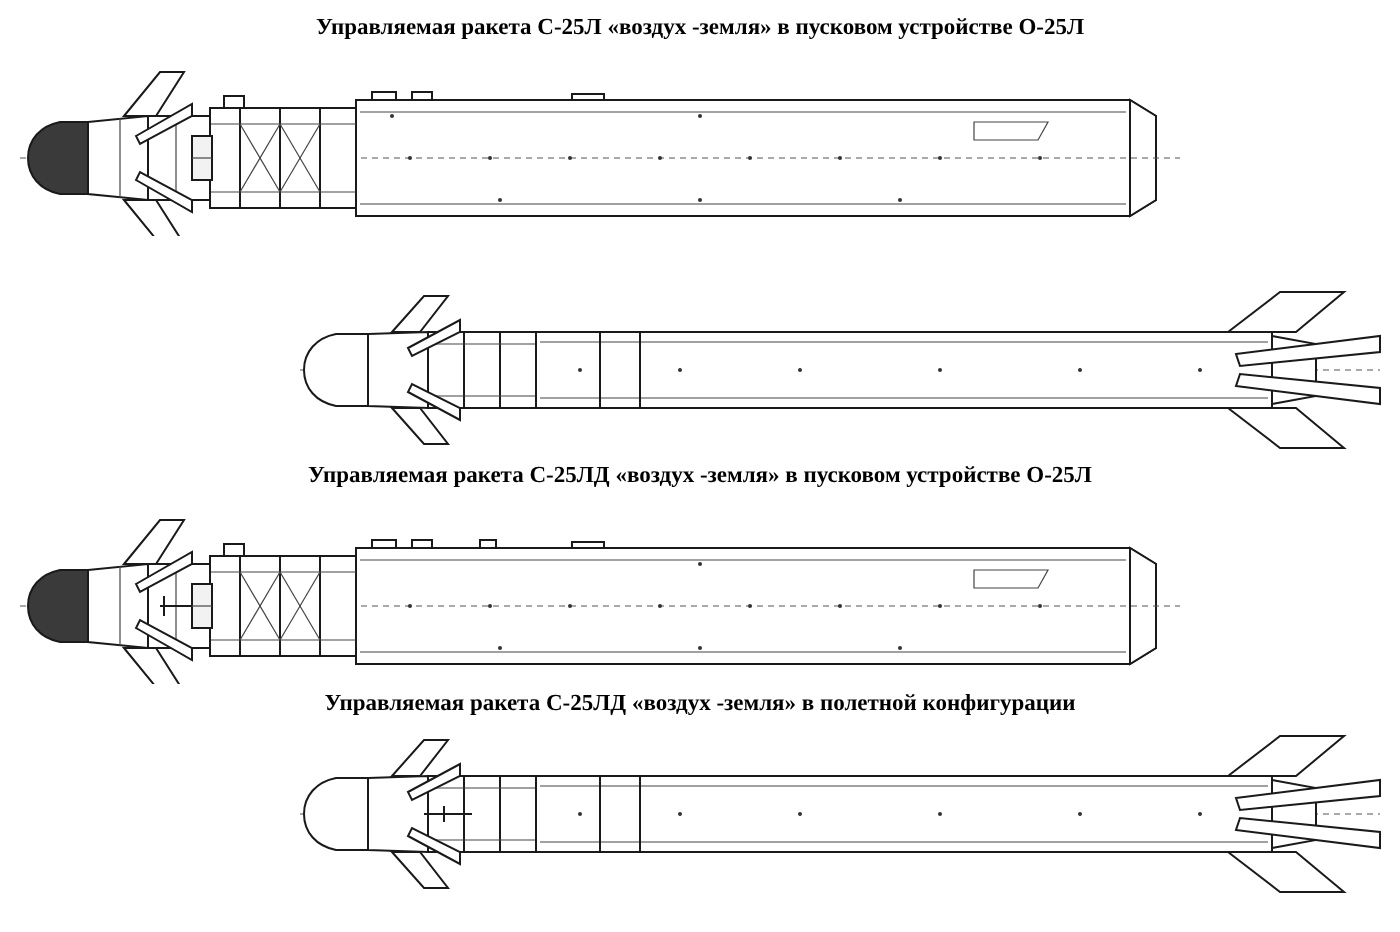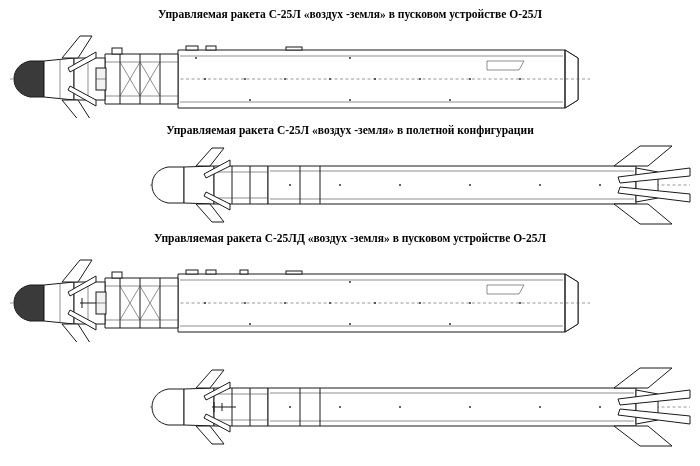--- a/index.html
+++ b/index.html
@@ -121,21 +121,20 @@
       <path class="fill-w" d="M62,30 L80,8 L92,8 L78,30 Z"></path>
       <path class="fill-w" d="M62,72 L80,94 L92,94 L78,72 Z"></path>
       <path class="fill-w" d="M68,40 L96,24 L96,30 L70,44 Z"></path>
       <path class="fill-w" d="M68,62 L96,78 L96,72 L70,58 Z"></path>
 
       <rect class="fill-lt" x="96" y="40" width="10" height="22"></rect>
       <line class="ln-thin" x1="96" y1="51" x2="106" y2="51"></line>
     </svg>
   </div>
 
-  <div class="caption cap2">Управляемая ракета С-25Л «воздух -земля» в полетной конфигурации</div>
 
   <div class="fig fig2">
     <svg width="700" height="82" viewBox="0 0 700 82" xmlns="http://www.w3.org/2000/svg">
 
       <line class="ln-d" x1="150" y1="41" x2="690" y2="41"></line>
 
       <path class="fill-w" d="M152,41 C152,32 158,25 168,23 L184,23 L184,59 L168,59 C158,57 152,50 152,41 Z"></path>
 
       <path class="fill-w" d="M184,23 L214,22 L214,60 L184,59 Z"></path>
 
@@ -226,20 +225,21 @@
       <path class="fill-w" d="M68,40 L96,24 L96,30 L70,44 Z"></path>
       <path class="fill-w" d="M68,62 L96,78 L96,72 L70,58 Z"></path>
 
       <line class="ln" x1="80" y1="51" x2="104" y2="51"></line>
       <line class="ln" x1="82" y1="46" x2="82" y2="56"></line>
       <rect class="fill-lt" x="96" y="40" width="10" height="22"></rect>
       <line class="ln-thin" x1="96" y1="51" x2="106" y2="51"></line>
     </svg>
   </div>
 
+  <div class="caption cap4">Управляемая ракета С-25ЛД «воздух -земля» в полетной конфигурации</div>
 
   <div class="fig fig4">
     <svg width="700" height="82" viewBox="0 0 700 82" xmlns="http://www.w3.org/2000/svg">
       <line class="ln-d" x1="150" y1="41" x2="690" y2="41"></line>
 
       <path class="fill-w" d="M152,41 C152,32 158,25 168,23 L184,23 L184,59 L168,59 C158,57 152,50 152,41 Z"></path>
       <path class="fill-w" d="M184,23 L214,22 L214,60 L184,59 Z"></path>
       <path class="fill-w" d="M214,22 L268,22 L268,60 L214,60 Z"></path>
       <line class="ln" x1="232" y1="22" x2="232" y2="60"></line>
       <line class="ln" x1="250" y1="22" x2="250" y2="60"></line>

